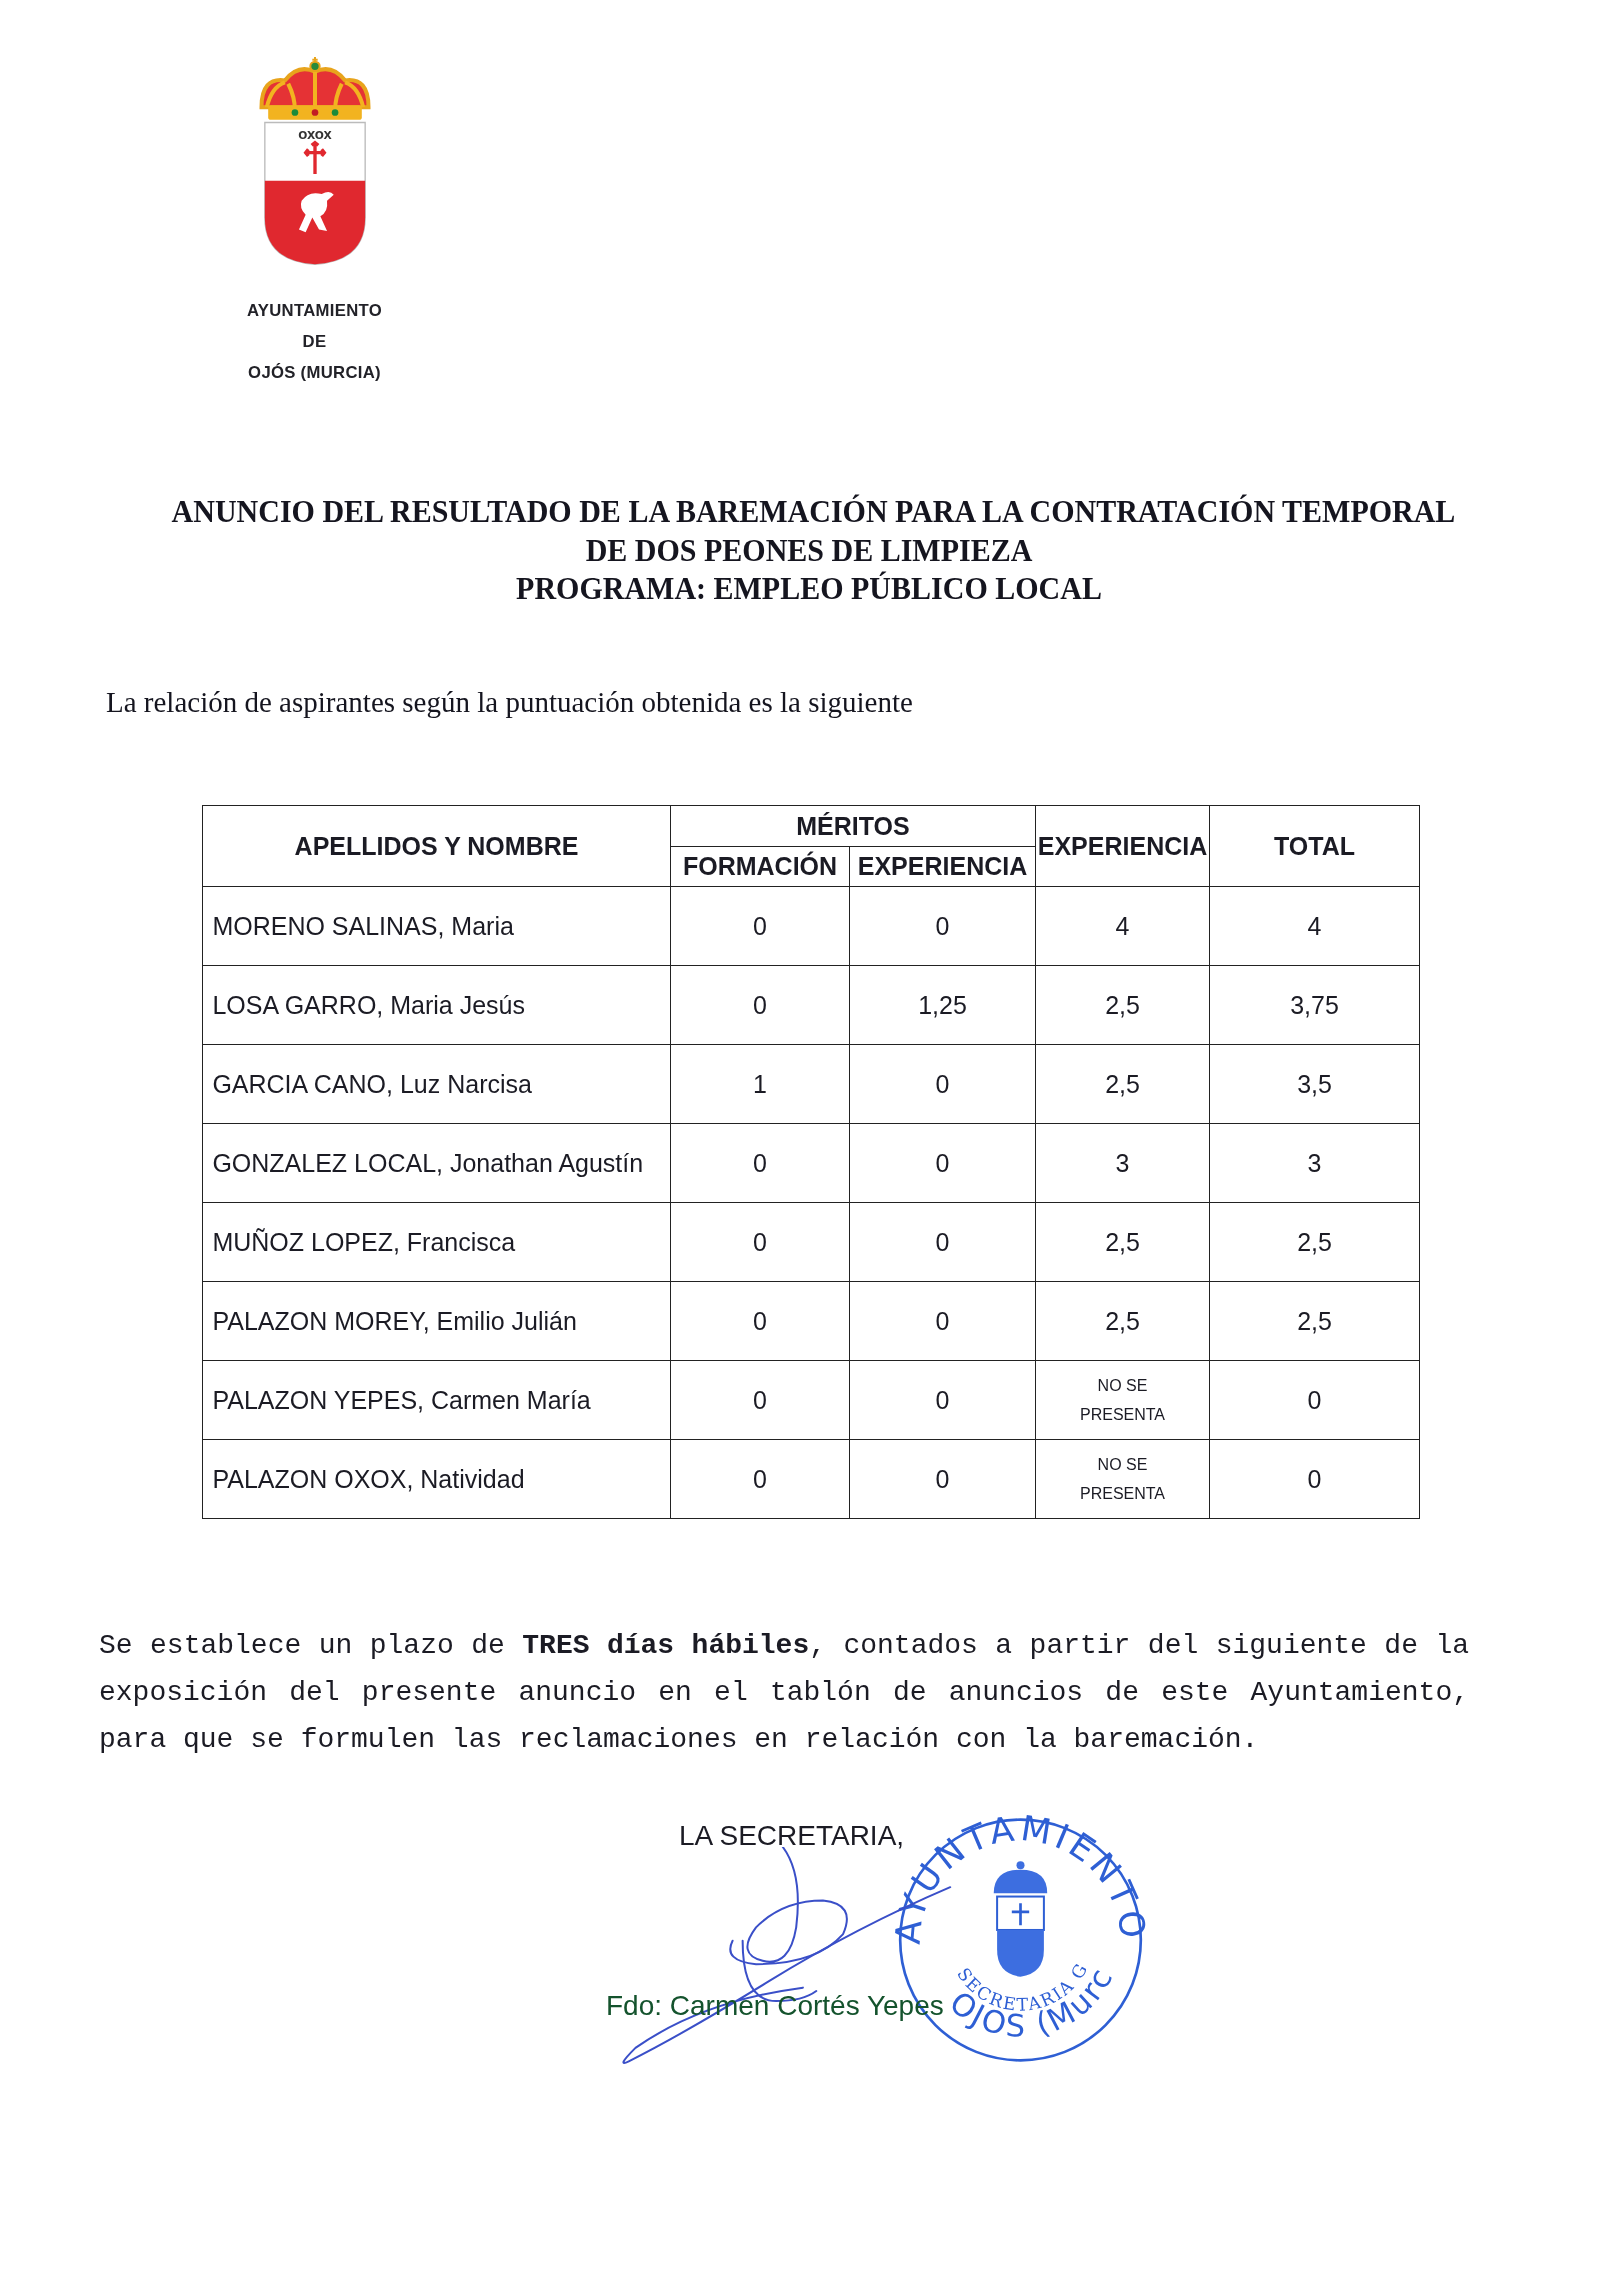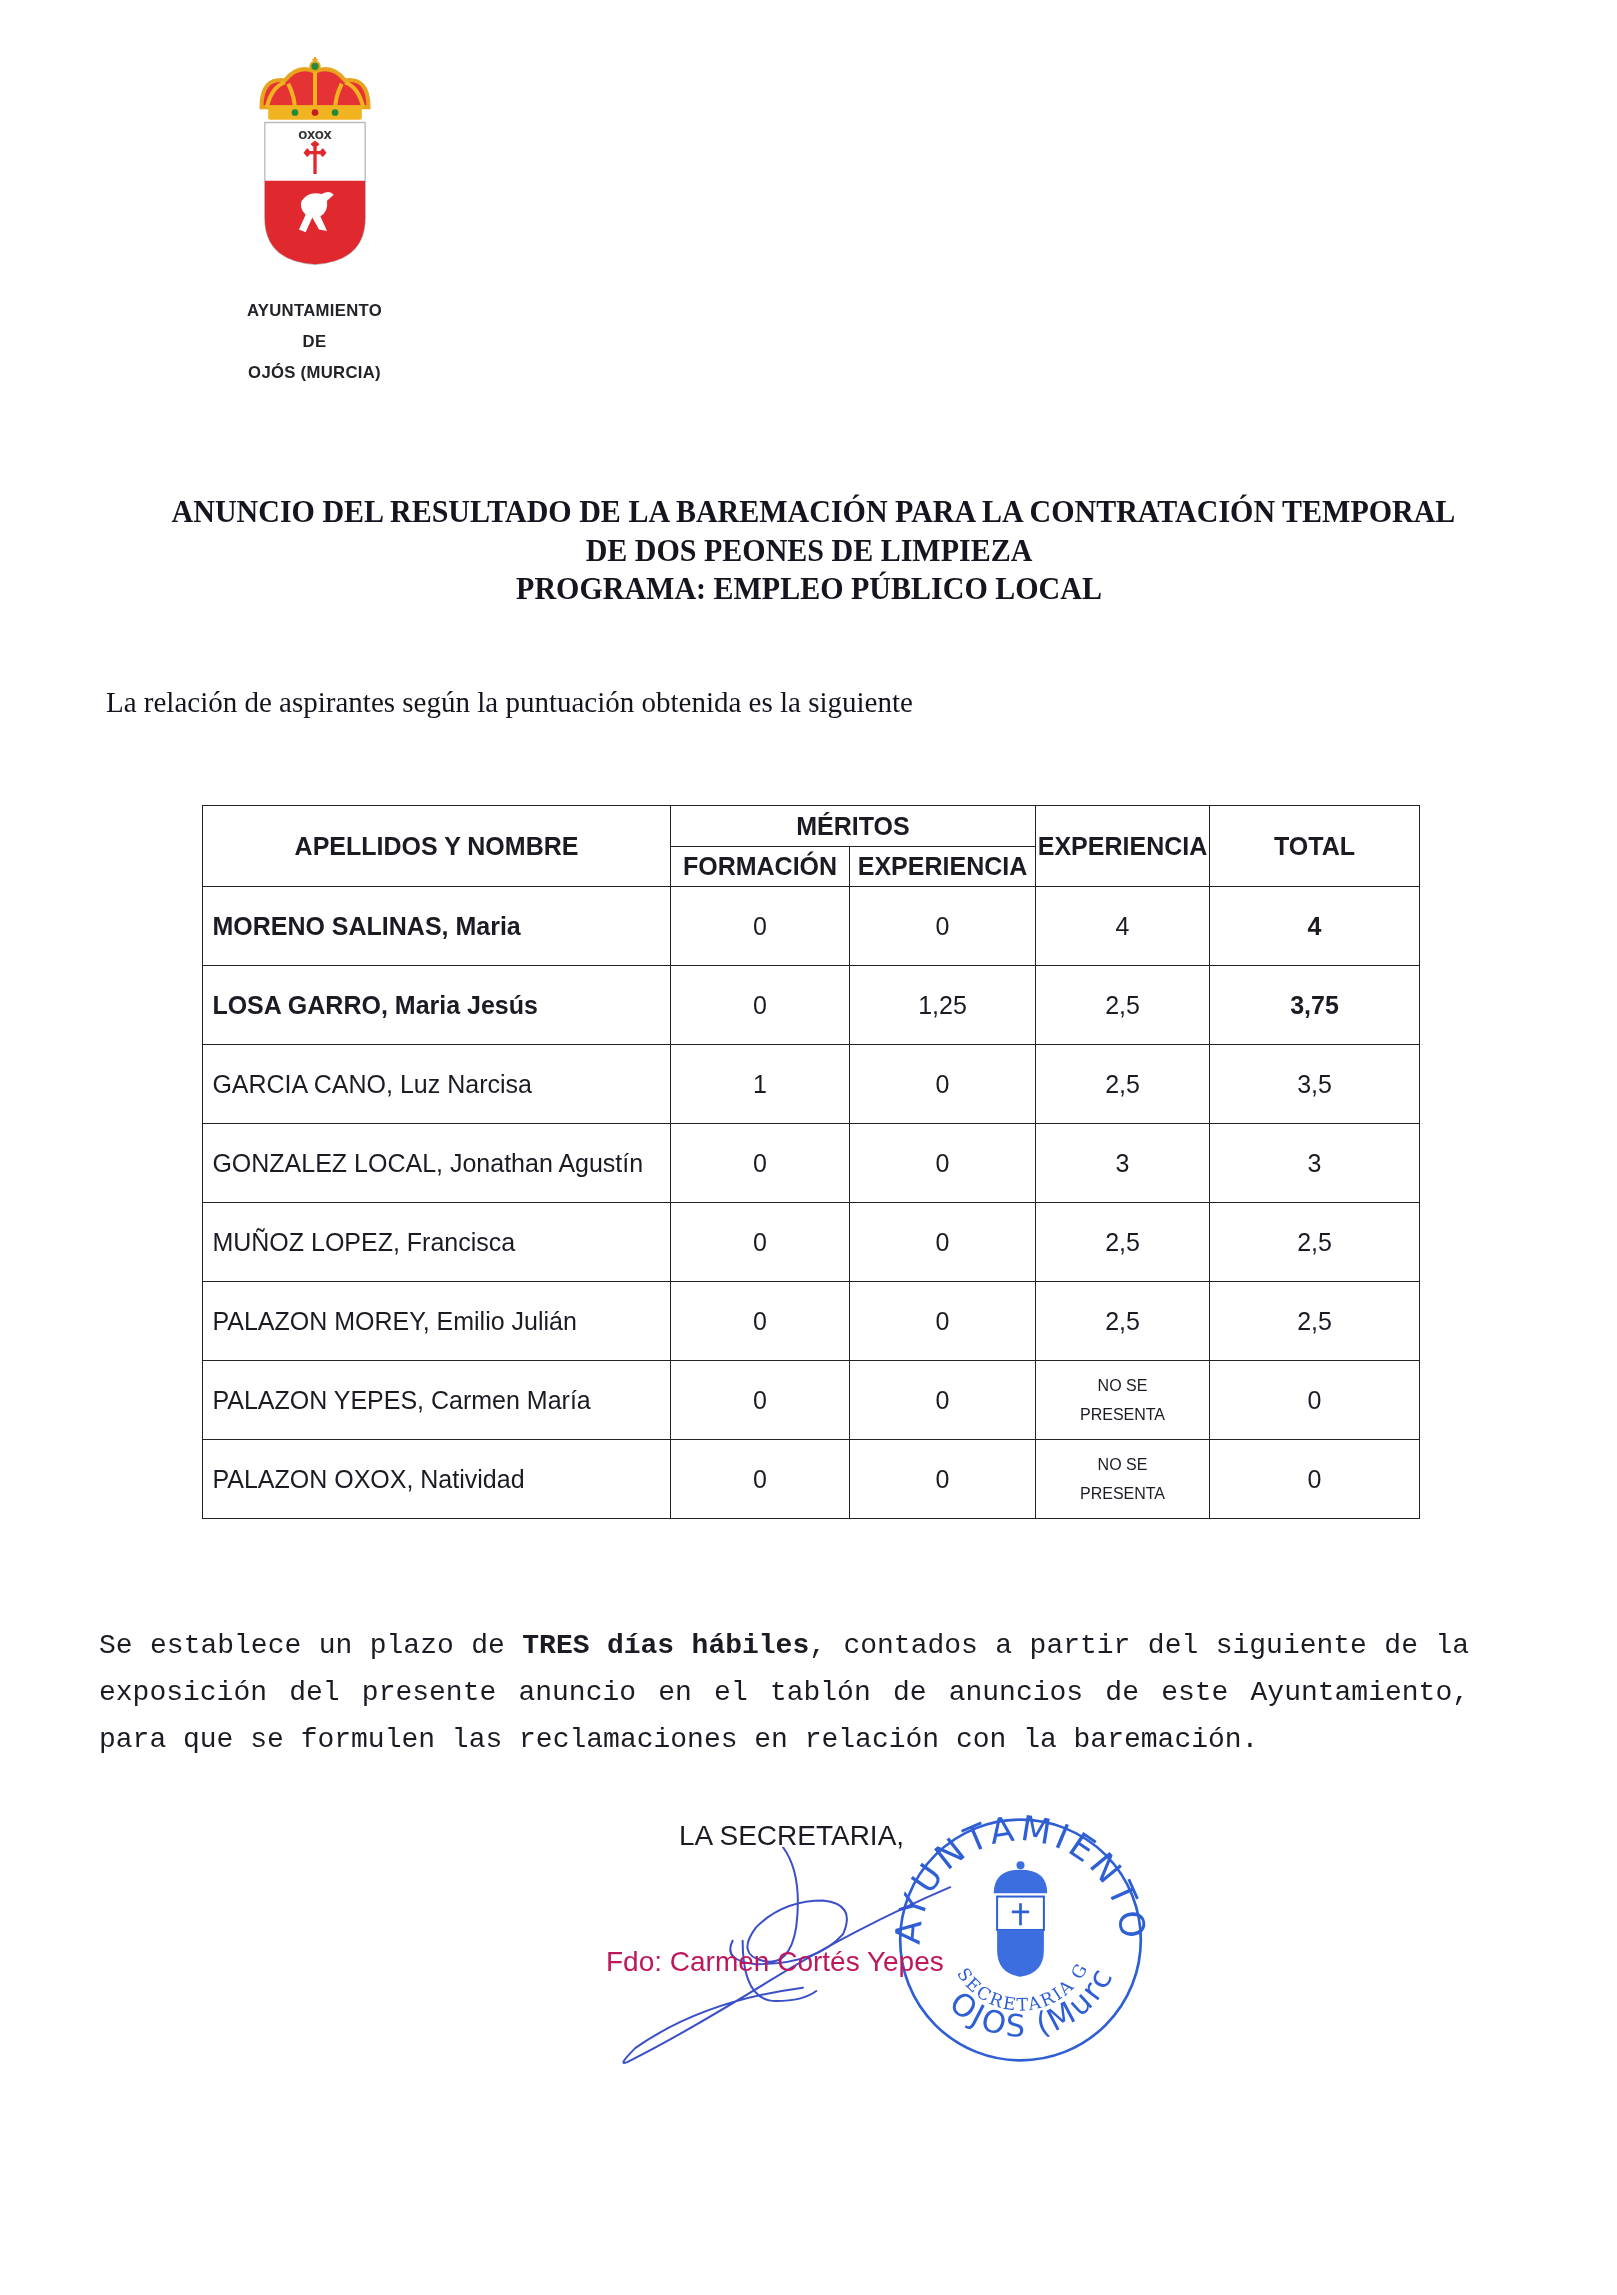--- a/index.html
+++ b/index.html
@@ -40,41 +40,41 @@
     position: absolute; left: 202px; top: 805px; width: 1218px;
     border-collapse: collapse; table-layout: fixed;
     font-family: "Liberation Sans", sans-serif; color: #1b1b24;
   }
   #results-table th, #results-table td {
     border: 1.3px solid #222; padding: 0; text-align: center; vertical-align: middle;
   }
   #results-table th { font-weight: bold; font-size: 25px; }
   #results-table td { font-size: 25px; height: 78px; }
   #results-table td.name { text-align: left; padding-left: 9.4px; line-height: 35px; }
-  #results-table td.bold { font-weight: bold; }
+  #results-table td.bold { font-weight: normal; }
   #results-table td.small { font-size: 16px; line-height: 29px; }
   .hdr-top { height: 41px; }
   .hdr-sub { height: 40px; }
 
   
   #notice {
     position: absolute; left: 99px; top: 1622px; width: 1370px;
     font-family: Liberation Mono, monospace; font-size: 28px; line-height: 47px;
     text-align: justify; color: #1b1b24;
   }
   #notice b { font-weight: bold; }
 
   
   #sig-role {
     position: absolute; left: 679px; top: 1820px;
     font-family: "Liberation Sans", sans-serif; font-size: 28px; color: #1b1b24;
   }
   #sig-name {
-    position: absolute; left: 606px; top: 1946px;
-    font-family: "Liberation Sans", sans-serif; font-size: 28px; color: #be185d;
+    position: absolute; left: 606px; top: 1990px;
+    font-family: "Liberation Sans", sans-serif; font-size: 28px; color: #14532d;
   }
   #signature-scribble { left: 602px; top: 1847px; width: 375px; height: 221px; }
   #official-stamp { left: 890px; top: 1813px; width: 261px; height: 254px; }
 </style>
 </head>
 <body>
 
 <svg id="logo" class="abs" viewBox="0 0 200 320">
 
   <g>

